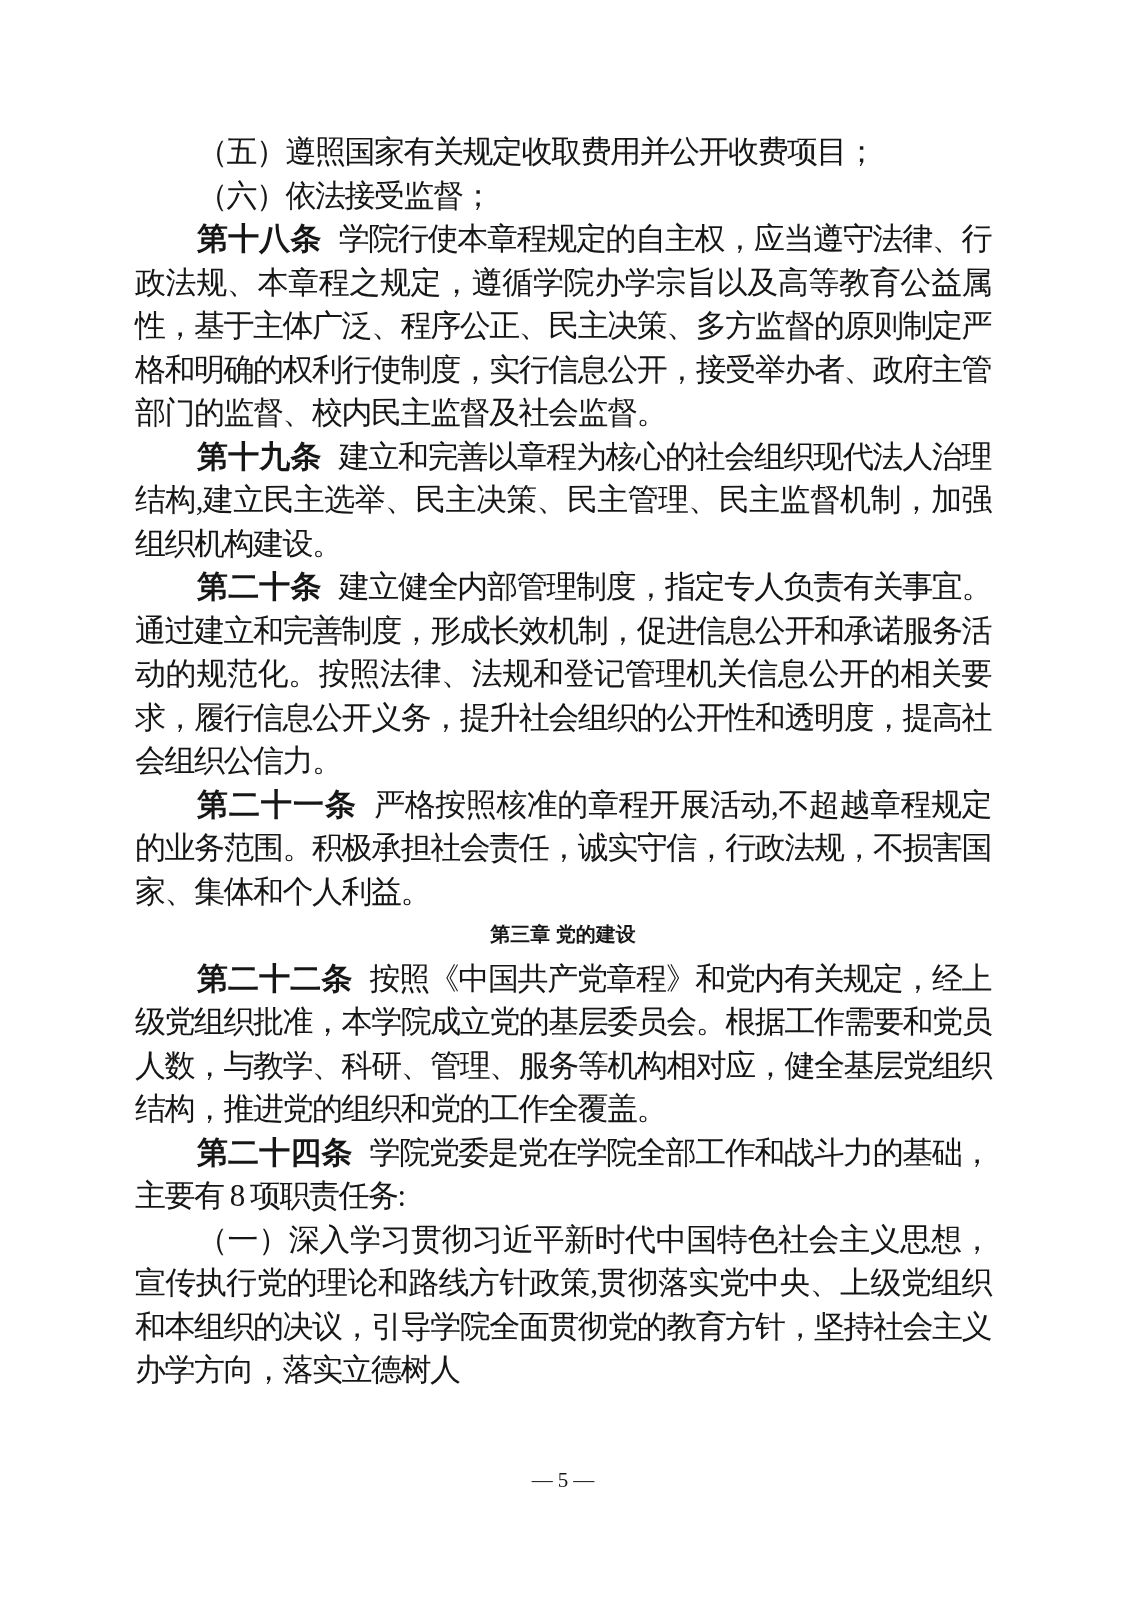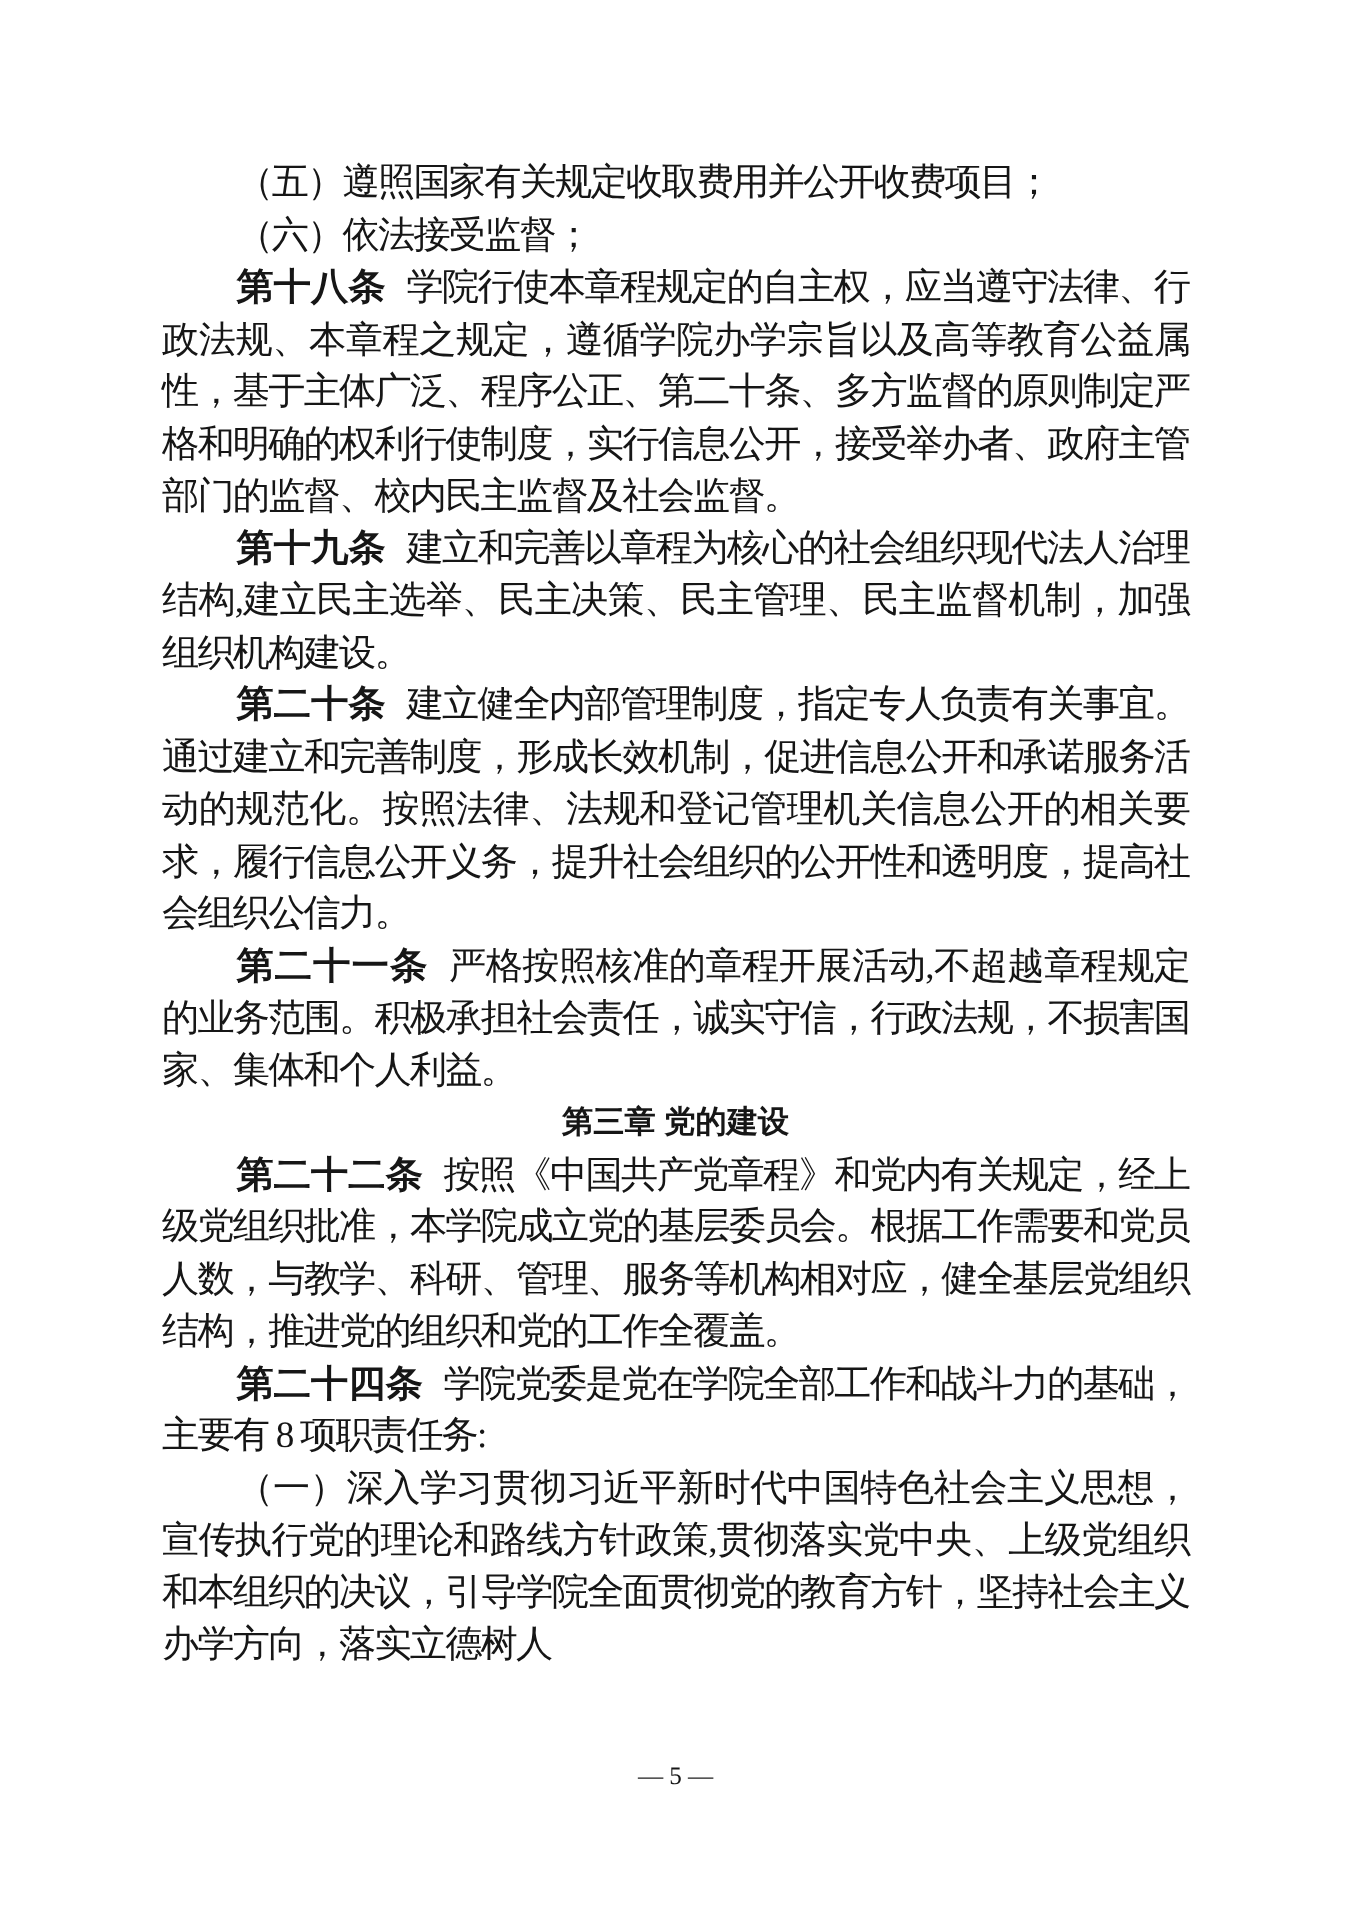--- a/index.html
+++ b/index.html
@@ -29,21 +29,21 @@
     text-indent: 2em;
   }
   .article-label {
     font-family: Liberation Sans, sans-serif;
     font-weight: 700;
     margin-right: 0.55em;
     letter-spacing: 0;
   }
   .chapter {
     margin: 0;
-    font-size: 26px;
+    font-size: 20px;
     line-height: 43.5px;
     text-align: center;
     text-indent: 0;
     font-weight: 700;
     font-family: "Liberation Sans", "DejaVu Sans", sans-serif;
     letter-spacing: 0;
   }
   .page-number {
     position: absolute;
     left: 0; right: 0;
@@ -58,21 +58,21 @@
 <body>
 
 <div class="page">
   <main class="content">
 
     <p class="para"><span>（五）遵照国家有关规定收取费用并公开收费项目；</span></p>
 
     <p class="para"><span>（六）依法接受监督；</span></p>
 
 
-    <p class="para"><span class="article-label">第十八条</span><span>学院行使本章程规定的自主权，应当遵守法律、行政法规、本章程之规定，遵循学院办学宗旨以及高等教育公益属性，基于主体广泛、程序公正、第二十条、多方监督的原则制定严格和明确的权利行使制度，实行信息公开，接受举办者、政府主管部门的监督、校内民主监督及社会监督。</span></p>
+    <p class="para"><span class="article-label">第十八条</span><span>学院行使本章程规定的自主权，应当遵守法律、行政法规、本章程之规定，遵循学院办学宗旨以及高等教育公益属性，基于主体广泛、程序公正、民主决策、多方监督的原则制定严格和明确的权利行使制度，实行信息公开，接受举办者、政府主管部门的监督、校内民主监督及社会监督。</span></p>
 
     <p class="para"><span class="article-label">第十九条</span><span>建立和完善以章程为核心的社会组织现代法人治理结构,建立民主选举、民主决策、民主管理、民主监督机制，加强组织机构建设。</span></p>
 
     <p class="para"><span class="article-label">第二十条</span><span>建立健全内部管理制度，指定专人负责有关事宜。通过建立和完善制度，形成长效机制，促进信息公开和承诺服务活动的规范化。按照法律、法规和登记管理机关信息公开的相关要求，履行信息公开义务，提升社会组织的公开性和透明度，提高社会组织公信力。</span></p>
 
     <p class="para"><span class="article-label">第二十一条</span><span>严格按照核准的章程开展活动,不超越章程规定的业务范围。积极承担社会责任，诚实守信，行政法规，不损害国家、集体和个人利益。</span></p>
 
     <h2 class="chapter">第三章 党的建设</h2>
 
     <p class="para"><span class="article-label">第二十二条</span><span>按照《中国共产党章程》和党内有关规定，经上级党组织批准，本学院成立党的基层委员会。根据工作需要和党员人数，与教学、科研、管理、服务等机构相对应，健全基层党组织结构，推进党的组织和党的工作全覆盖。</span></p>

